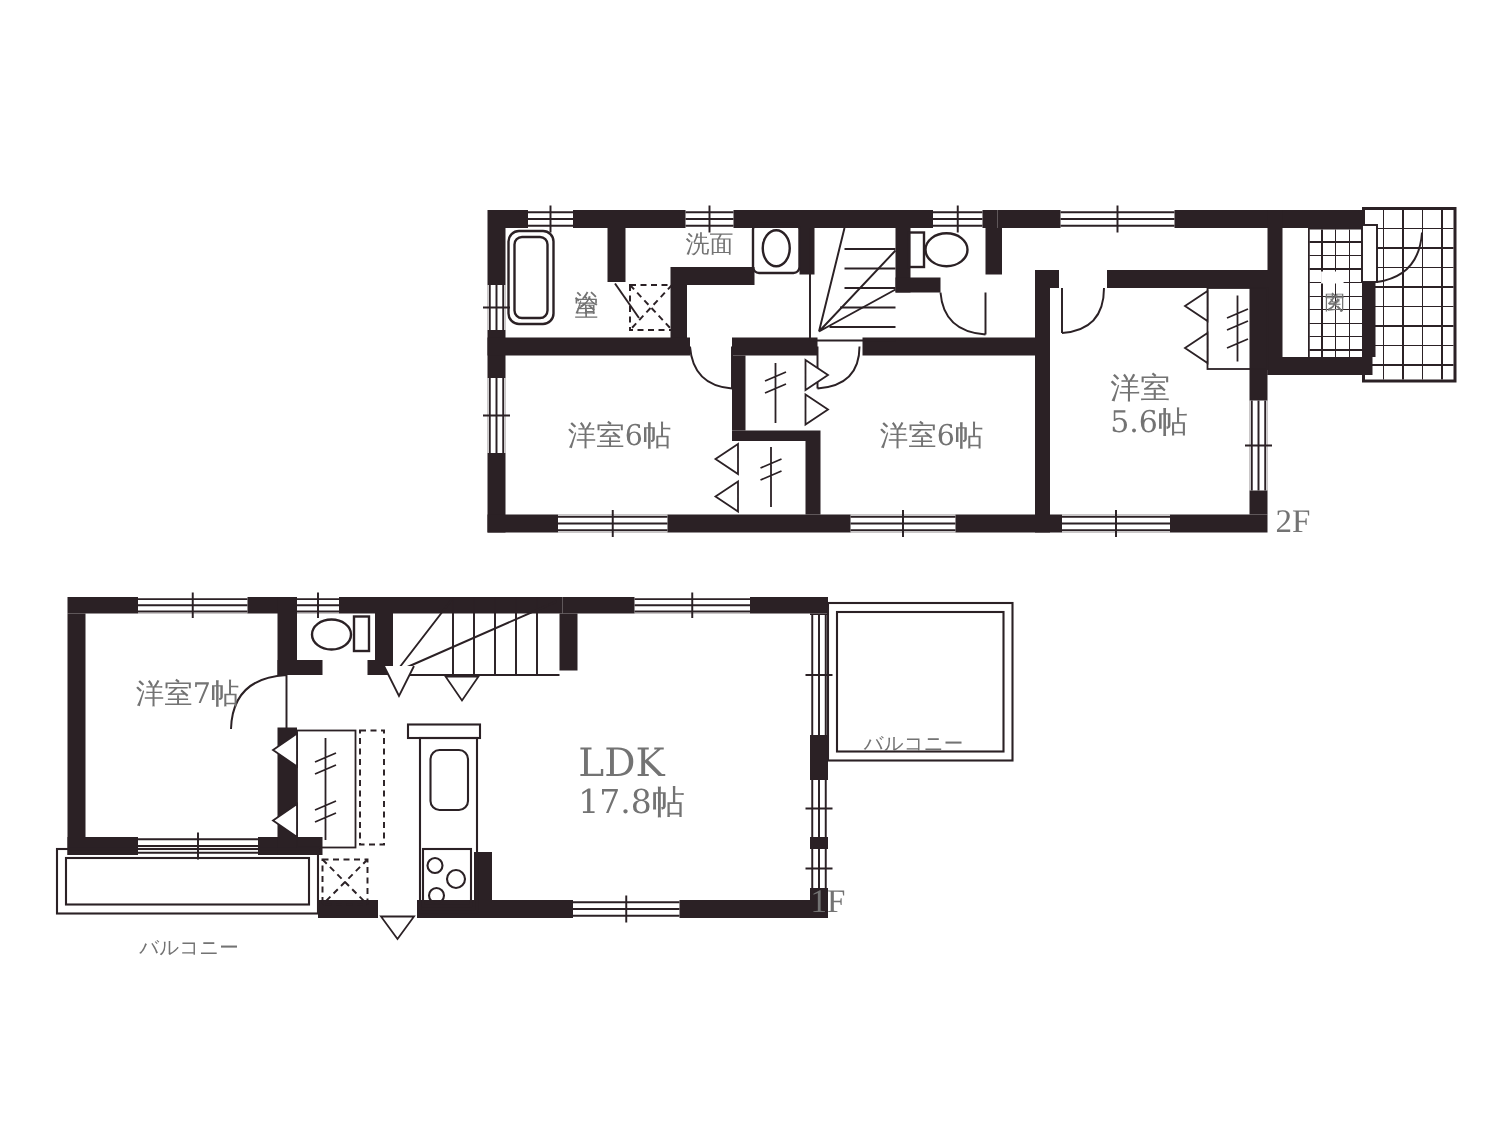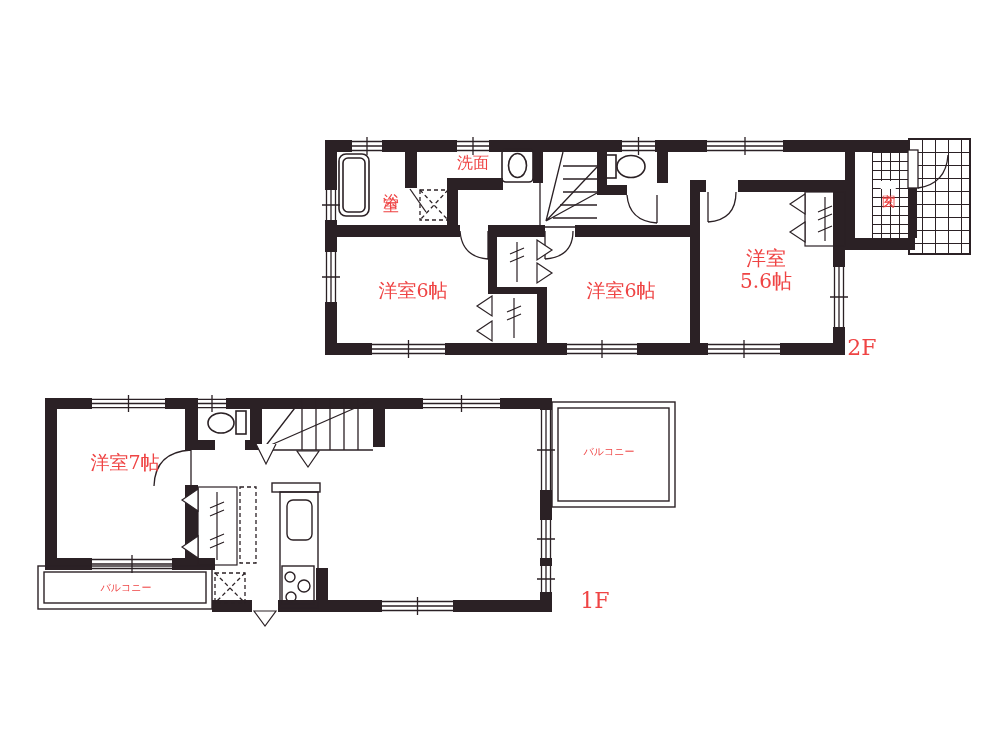--- a/index.html
+++ b/index.html
@@ -9,24 +9,24 @@
   .tilegrid{position:absolute;z-index:1;}
   #porch-tile{left:908px;top:138px;width:59px;height:113px;border:2px solid #2b2125;
     background-image:
       repeating-linear-gradient(to bottom, transparent 0, transparent 12px, #2b2125 12px, #2b2125 13px),
       repeating-linear-gradient(to right, transparent 0, transparent 12px, #2b2125 12px, #2b2125 13px);}
   #entrance-tile{left:872px;top:152px;width:36px;height:86px;border:1px solid #2b2125;
     background-image:
       repeating-linear-gradient(to bottom, transparent 0, transparent 8px, #2b2125 8px, #2b2125 9px),
       repeating-linear-gradient(to right, transparent 0, transparent 8px, #2b2125 8px, #2b2125 9px);}
   .label{position:absolute;z-index:3;transform:translate(-50%,-50%);white-space:nowrap;
-         color:#ef4444;line-height:1.12;text-align:center;}
+         color:#737373;line-height:1.12;text-align:left;}
   .v{writing-mode:vertical-rl;text-orientation:upright;letter-spacing:2px;}
-  .fs21{font-size:19px;} .fs22{font-size:22px;} .fs16{font-size:16px;}
-  .fs14{font-size:10px;} .fs13{font-size:13px;background:#fff;padding:2px 0;}
+  .fs21{font-size:19px;} .fs22{font-size:22px;font-family:Liberation Serif, serif;} .fs16{font-size:16px;}
+  .fs14{font-size:13px;margin-top:45px;} .fs13{font-size:13px;background:#fff;padding:2px 0;}
   .ldk1{font-size:26px;} .ldk2{font-size:22px;} .two{line-height:1.15;font-size:20px;}
 </style>
 </head>
 <body>
 
 <div id="stage">
 
   <div id="entrance-tile" class="tilegrid"></div>
   <div id="porch-tile" class="tilegrid"></div>
 
@@ -264,17 +264,21 @@
   <div class="label v fs13" style="left:888px;top:185px;">玄関</div>
   <div class="label fs21" style="left:413px;top:291px;">洋室6帖</div>
   <div class="label fs21" style="left:621px;top:291px;">洋室6帖</div>
   <div class="label two" style="left:766px;top:270px;">
     <div>洋室</div>
     <div>5.6帖</div>
   </div>
   <div class="label fs22" style="left:862px;top:348px;">2F</div>
 
   <div class="label fs21" style="left:125px;top:463px;">洋室7帖</div>
+  <div class="label" style="left:421px;top:522px;">
+    <div class="ldk1">LDK</div>
+    <div class="ldk2">17.8帖</div>
+  </div>
   <div class="label fs14" style="left:609px;top:452px;">バルコニー</div>
   <div class="label fs14" style="left:126px;top:588px;">バルコニー</div>
-  <div class="label fs22" style="left:595px;top:601px;">1F</div>
+  <div class="label fs22" style="left:552px;top:601px;">1F</div>
 
 </div>
 
 </body></html>

